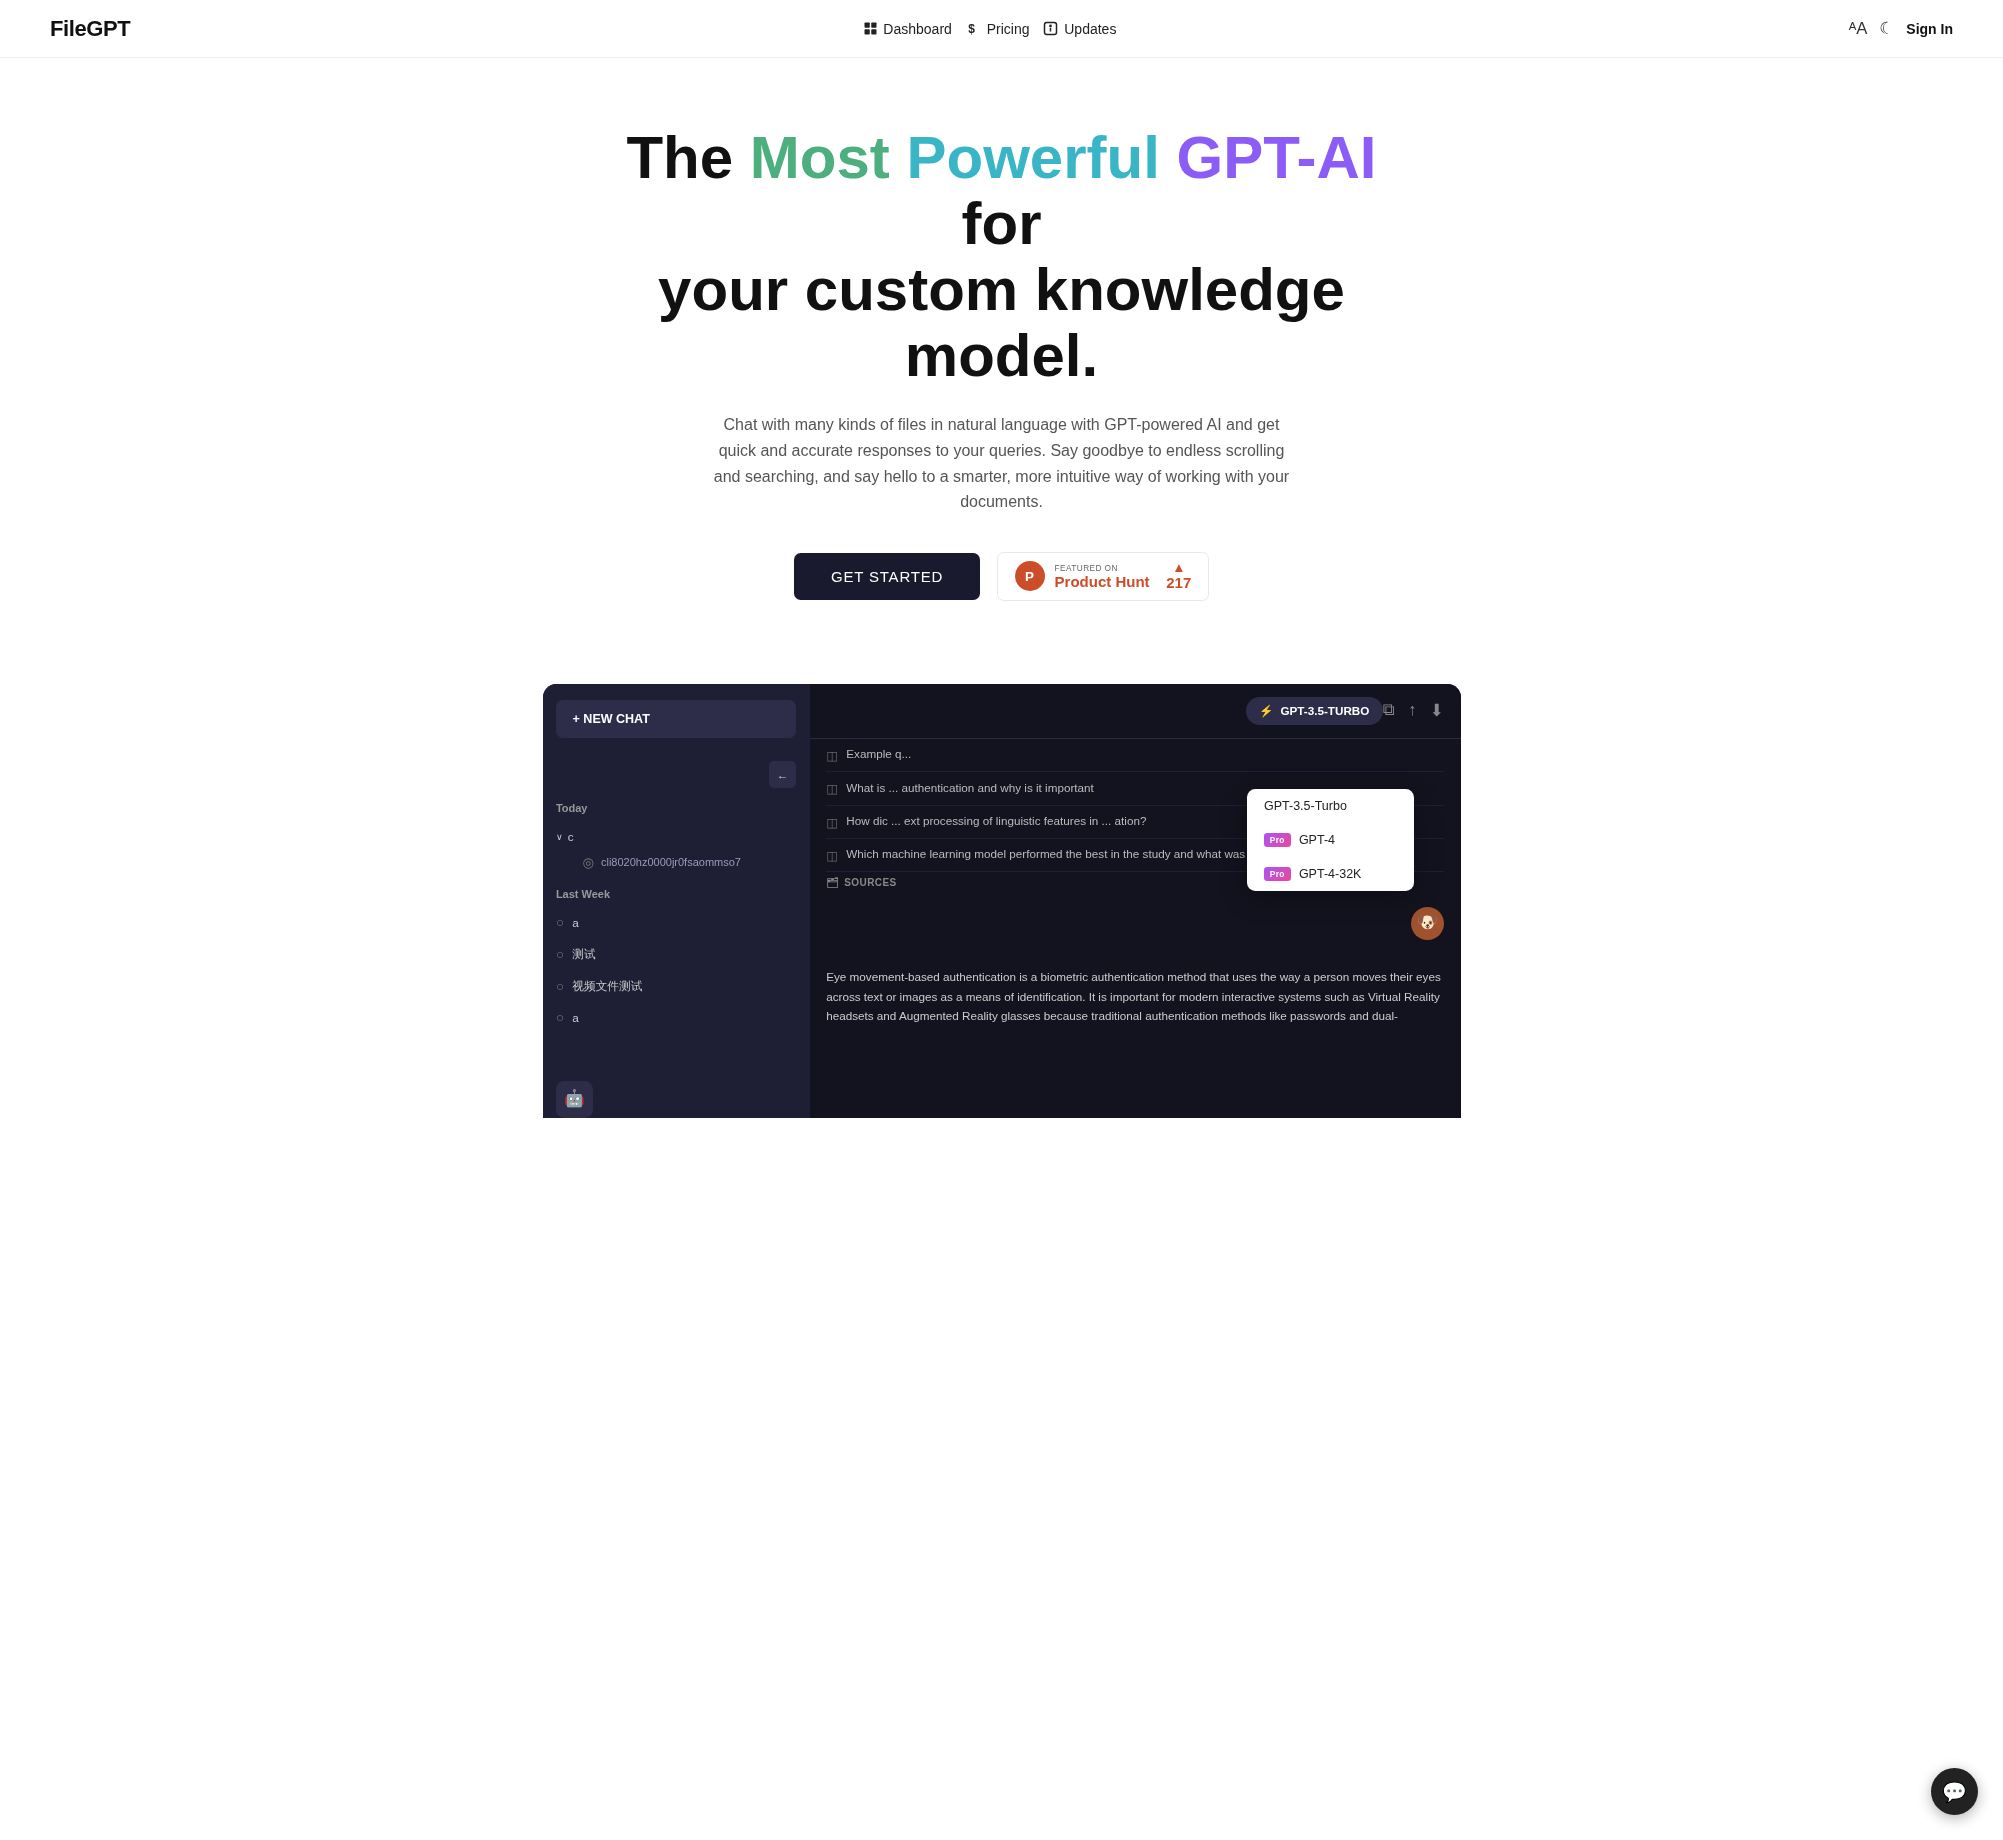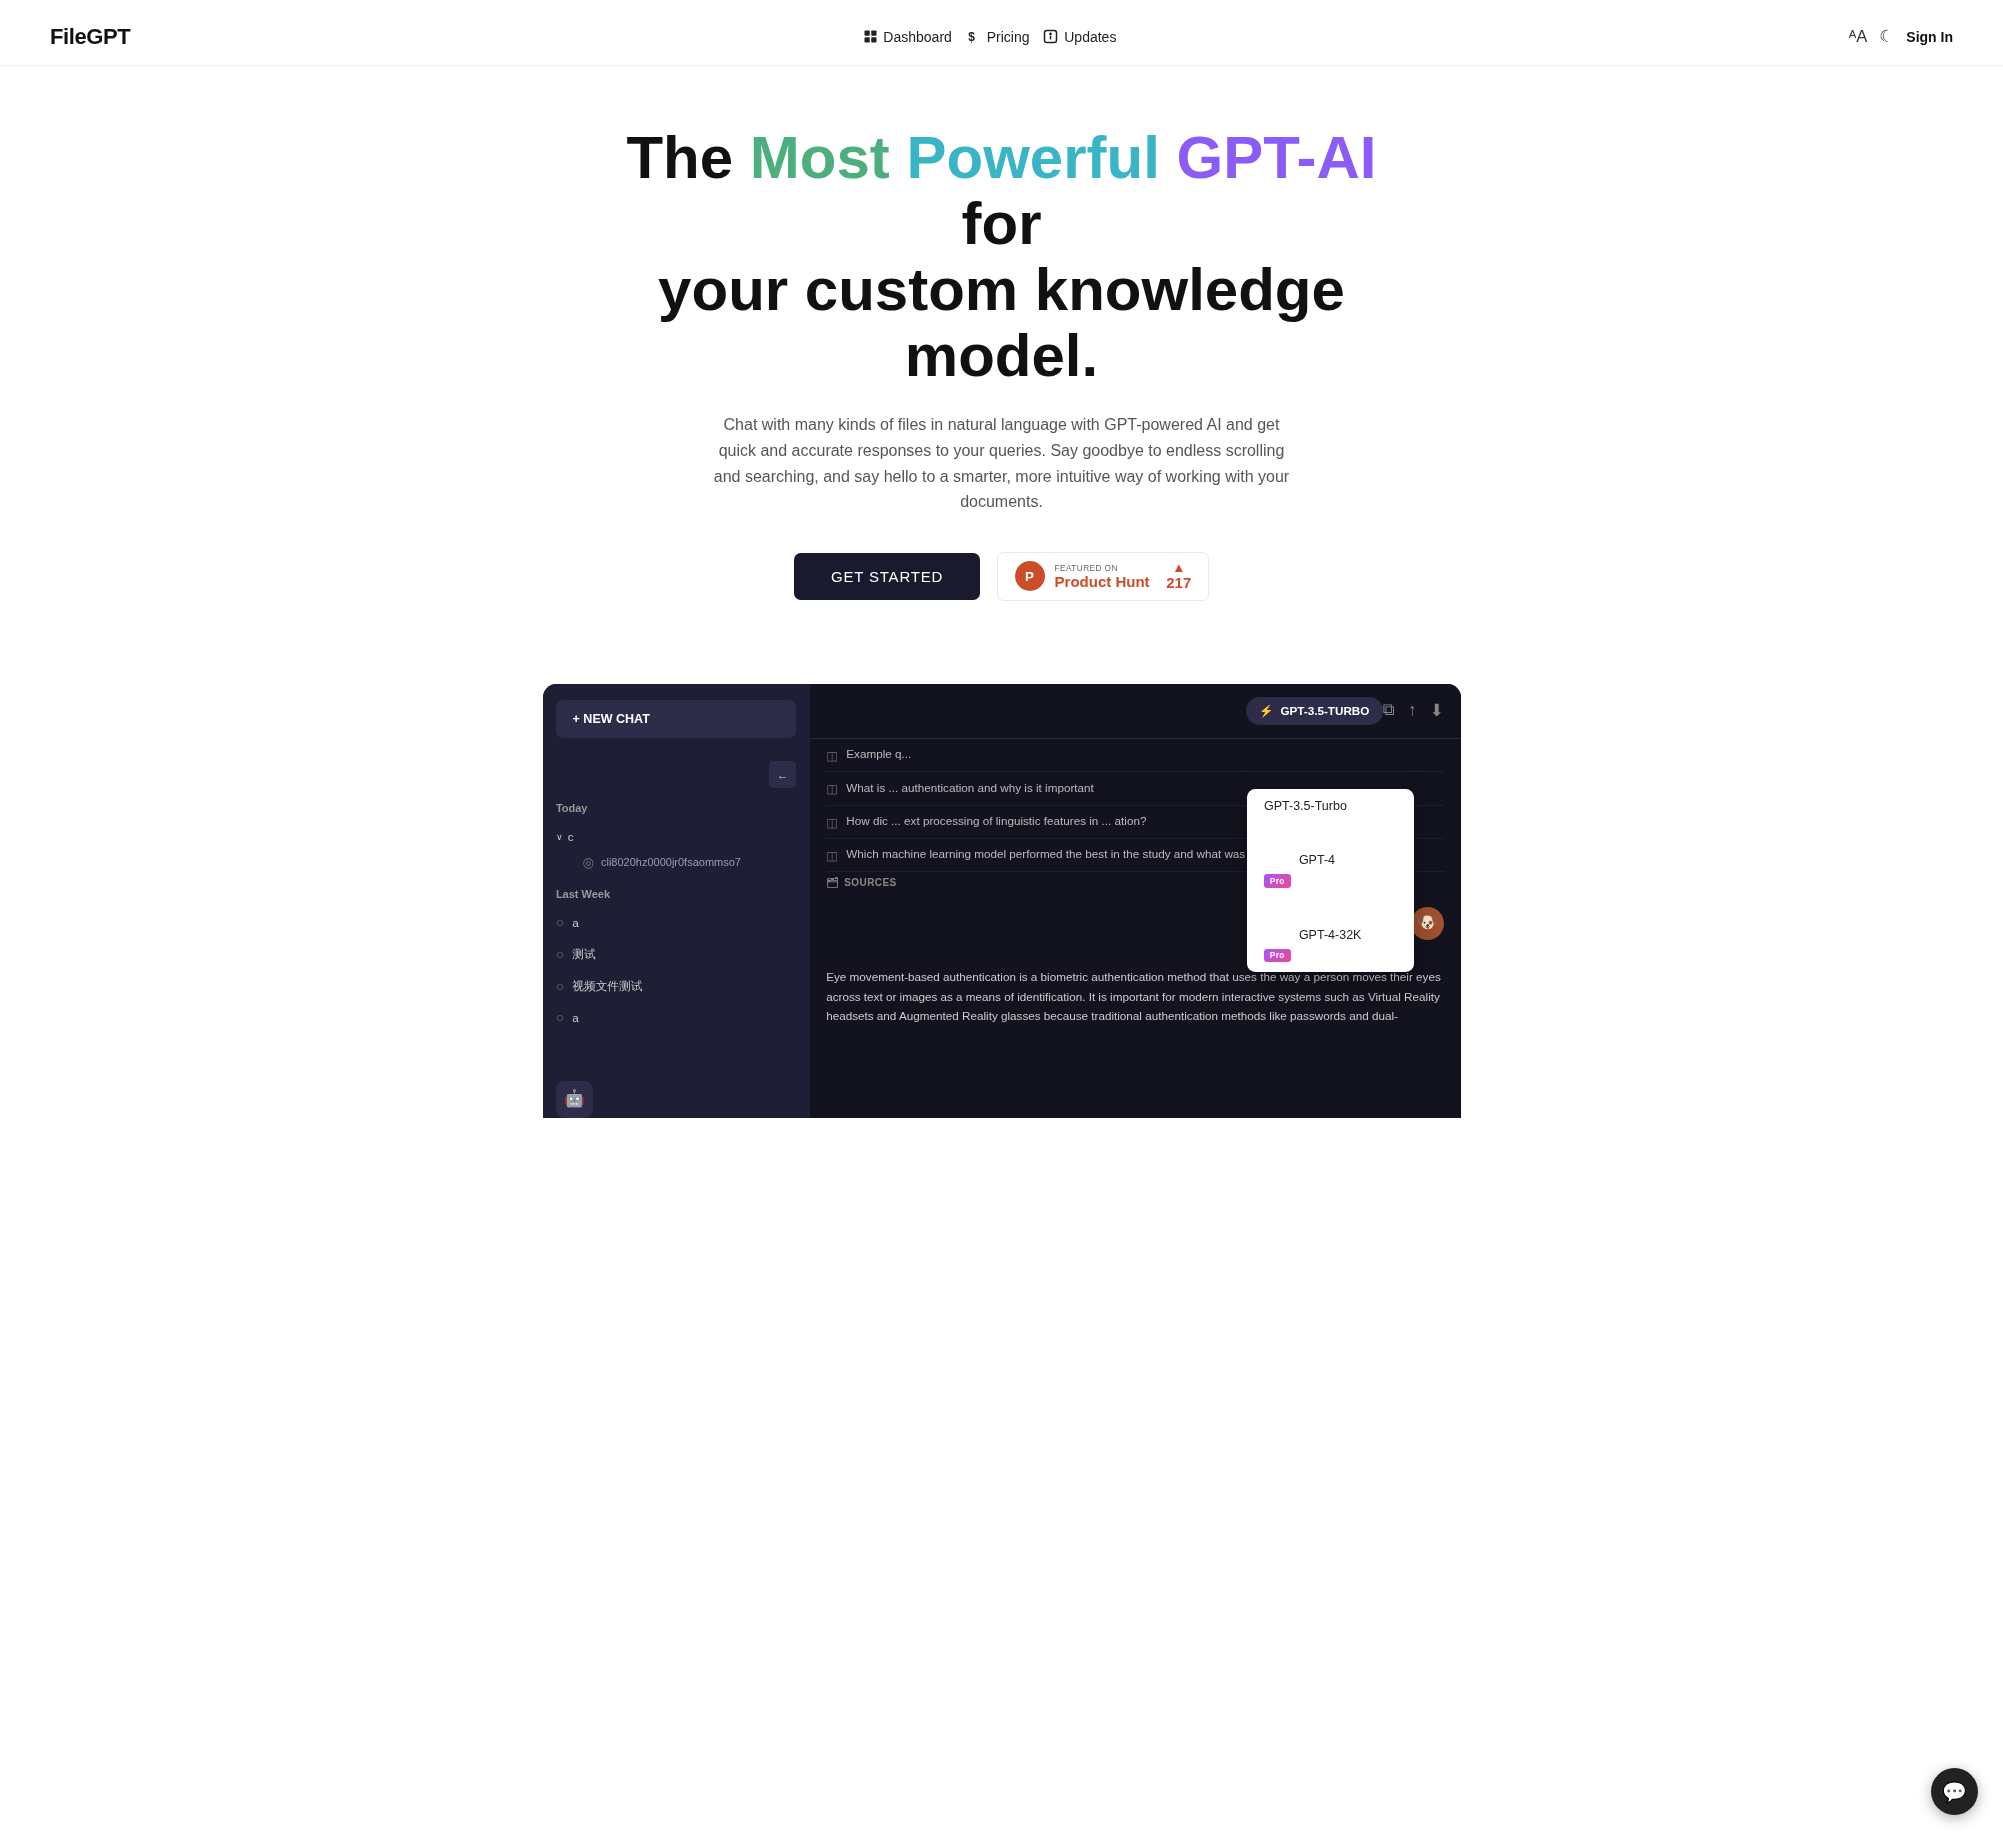--- a/index.html
+++ b/index.html
@@ -2,21 +2,21 @@
 <html style="font-size:13.4px"><head>
   <meta charset="utf-8">
   <style>
     * { margin: 0; padding: 0; box-sizing: border-box; }
     body { font-family: -apple-system, BlinkMacSystemFont, 'Segoe UI', sans-serif; background: #fff; overflow-x: hidden; }
 
     
     nav {
       display: flex; align-items: center; justify-content: space-between;
       padding: 0 50px; height: 58px; border-bottom: 0.8px solid #eee;
-      position: sticky; top: 8px; background: #fff; z-index: 100;
+      position: sticky; top: 0; background: #fff; z-index: 100;
     }
     .nav-logo { font-size: 22px; font-weight: 800; color: #111; letter-spacing: -0.4px; }
     .nav-links { display: flex; align-items: center; gap: 14px; }
     .nav-link {
       display: flex; align-items: center; gap: 5.8px;
       font-size: 14px; color: #222; text-decoration: none; cursor: pointer;
       font-weight: 500;
     }
     .nav-link .icon-svg { width: 15px; height: 15px; }
     .nav-actions { display: flex; align-items: center; gap: 12px; }
@@ -125,21 +125,21 @@
       background: #fff; border-radius: 8.3px; box-shadow: 0 6.7px 27px rgba(0,0,0,0.3);
       overflow: hidden; z-index: 50; min-width: 167px;
     }
     .dropdown-item {
       padding: 10px 16.7px; font-size: 12.5px; color: #222; cursor: pointer;
       display: flex; align-items: center; gap: 8.3px;
     }
     .pro-badge {
       background: linear-gradient(135deg, #a855f7, #ec4899);
       color: #fff; font-size: 8.3px; font-weight: 700; padding: 1.7px 5.8px;
-      border-radius: 3.3px; letter-spacing: 0.4px; margin-top: 41px;
+      border-radius: 3.3px; letter-spacing: 0.4px;
     }
 
     
     .chat-messages { flex: 1; padding: 0 16.7px 16.7px; overflow-y: auto; }
     .question-list { margin-bottom: 13.4px; }
     .question-item {
       display: flex; align-items: flex-start; gap: 8.3px;
       padding: 8.3px 0; color: #bbb; font-size: 11.7px; border-bottom: 0.8px solid #1e1e35;
     }
     .q-icon { font-size: 12.5px; color: #666; margin-top: 0.8px; }

